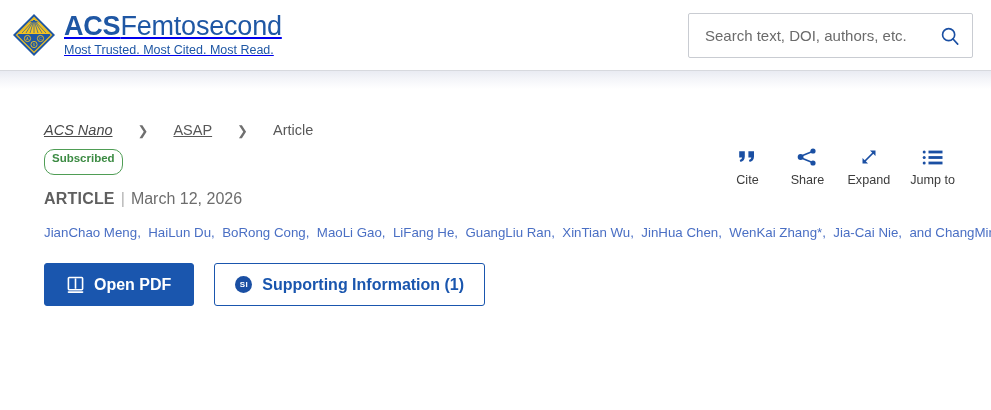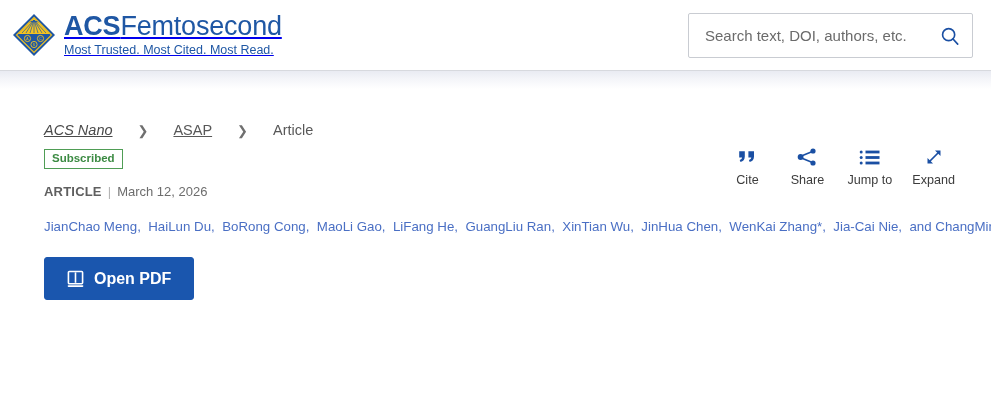--- a/index.html
+++ b/index.html
@@ -129,31 +129,31 @@
     font-size: 13px;
   }
   .crumb-plain {
     color: #585858;
   }
 
   .badge-subscribed {
     margin-top: 11px;
     display: inline-block;
     border: 1px solid #4f9d55;
-    border-radius: 0;
+    border-radius: 10px;
     color: #3c8b43;
     font-size: 11.5px;
     font-weight: bold;
-    padding: 2px 7px 3px 7px;
+    padding: 2px 7px 9px 7px;
     line-height: 13px;
   }
 
   .meta-line {
     margin-top: 15px;
-    font-size: 13px;
+    font-size: 16px;
     color: #6d6d6d;
     height: 18px;
   }
   .meta-line .meta-kind {
     font-weight: bold;
     color: #5f5f5f;
     letter-spacing: 0.2px;
   }
   .meta-line .meta-pipe {
     color: #b3b3b3;
@@ -337,20 +337,24 @@
       <span style="display:inline-flex;">
         <svg width="17" height="18" viewBox="0 0 18 19" aria-hidden="true">
           <rect x="1.5" y="1.5" width="15" height="13" rx="1" fill="none" stroke="#ffffff" stroke-width="1.7"></rect>
           <line x1="9" y1="2.5" x2="9" y2="13.5" stroke="#ffffff" stroke-width="1.7"></line>
           <line x1="1.5" y1="17" x2="16.5" y2="17" stroke="#ffffff" stroke-width="1.7" stroke-linecap="round"></line>
         </svg>
       </span>
       <span>Open PDF</span>
     </button>
 
+    <button class="btn btn-outline">
+      <span class="si-circle">SI</span>
+      <span>Supporting Information (1)</span>
+    </button>
   </div>
 
   
 
   
   <div class="tool-bar">
 
     <div class="tool-item">
       <span class="tool-icon">
         <svg width="20" height="18" viewBox="0 0 20 18" aria-hidden="true">
@@ -365,41 +369,41 @@
       <span class="tool-icon">
         <svg width="22" height="20" viewBox="0 0 22 20" aria-hidden="true">
           <circle cx="17" cy="4" r="2.6" fill="#1a4fa3"></circle>
           <circle cx="17" cy="16" r="2.6" fill="#1a4fa3"></circle>
           <circle cx="4.6" cy="10" r="2.9" fill="#1a4fa3"></circle>
           <line x1="6.6" y1="8.6" x2="15.2" y2="5.0" stroke="#1a4fa3" stroke-width="1.6"></line>
           <line x1="6.6" y1="11.4" x2="15.2" y2="15.0" stroke="#1a4fa3" stroke-width="1.6"></line>
         </svg>
       </span>
       <span class="tool-label">Share</span>
+    </div>
+
+    <div class="tool-item">
+      <span class="tool-icon">
+        <svg width="20" height="19" viewBox="0 0 20 19" aria-hidden="true">
+          <line x1="4.5" y1="14.5" x2="15.5" y2="3.5" stroke="#1a4fa3" stroke-width="1.7"></line>
+          <polygon points="16.5,2.5 16.5,8.0 11.0,2.5" fill="#1a4fa3"></polygon>
+          <polygon points="3.5,15.5 3.5,10.0 9.0,15.5" fill="#1a4fa3"></polygon>
+        </svg>
+      </span>
+      <span class="tool-label">Expand</span>
     </div>
 
     <div class="tool-item">
       <span class="tool-icon">
         <svg width="22" height="19" viewBox="0 0 22 19" aria-hidden="true">
           <circle cx="2.2" cy="4" r="1.5" fill="#1a4fa3"></circle>
           <circle cx="2.2" cy="9.5" r="1.5" fill="#1a4fa3"></circle>
           <circle cx="2.2" cy="15" r="1.5" fill="#1a4fa3"></circle>
           <rect x="6.5" y="2.6" width="14" height="2.8" fill="#1a4fa3"></rect>
           <rect x="6.5" y="8.1" width="14" height="2.8" fill="#1a4fa3"></rect>
           <rect x="6.5" y="13.6" width="14" height="2.8" fill="#1a4fa3"></rect>
         </svg>
       </span>
       <span class="tool-label">Jump to</span>
     </div>
 
-    <div class="tool-item">
-      <span class="tool-icon">
-        <svg width="20" height="19" viewBox="0 0 20 19" aria-hidden="true">
-          <line x1="4.5" y1="14.5" x2="15.5" y2="3.5" stroke="#1a4fa3" stroke-width="1.7"></line>
-          <polygon points="16.5,2.5 16.5,8.0 11.0,2.5" fill="#1a4fa3"></polygon>
-          <polygon points="3.5,15.5 3.5,10.0 9.0,15.5" fill="#1a4fa3"></polygon>
-        </svg>
-      </span>
-      <span class="tool-label">Expand</span>
-    </div>
-
   </div>
 </main>
 
 </body></html>

